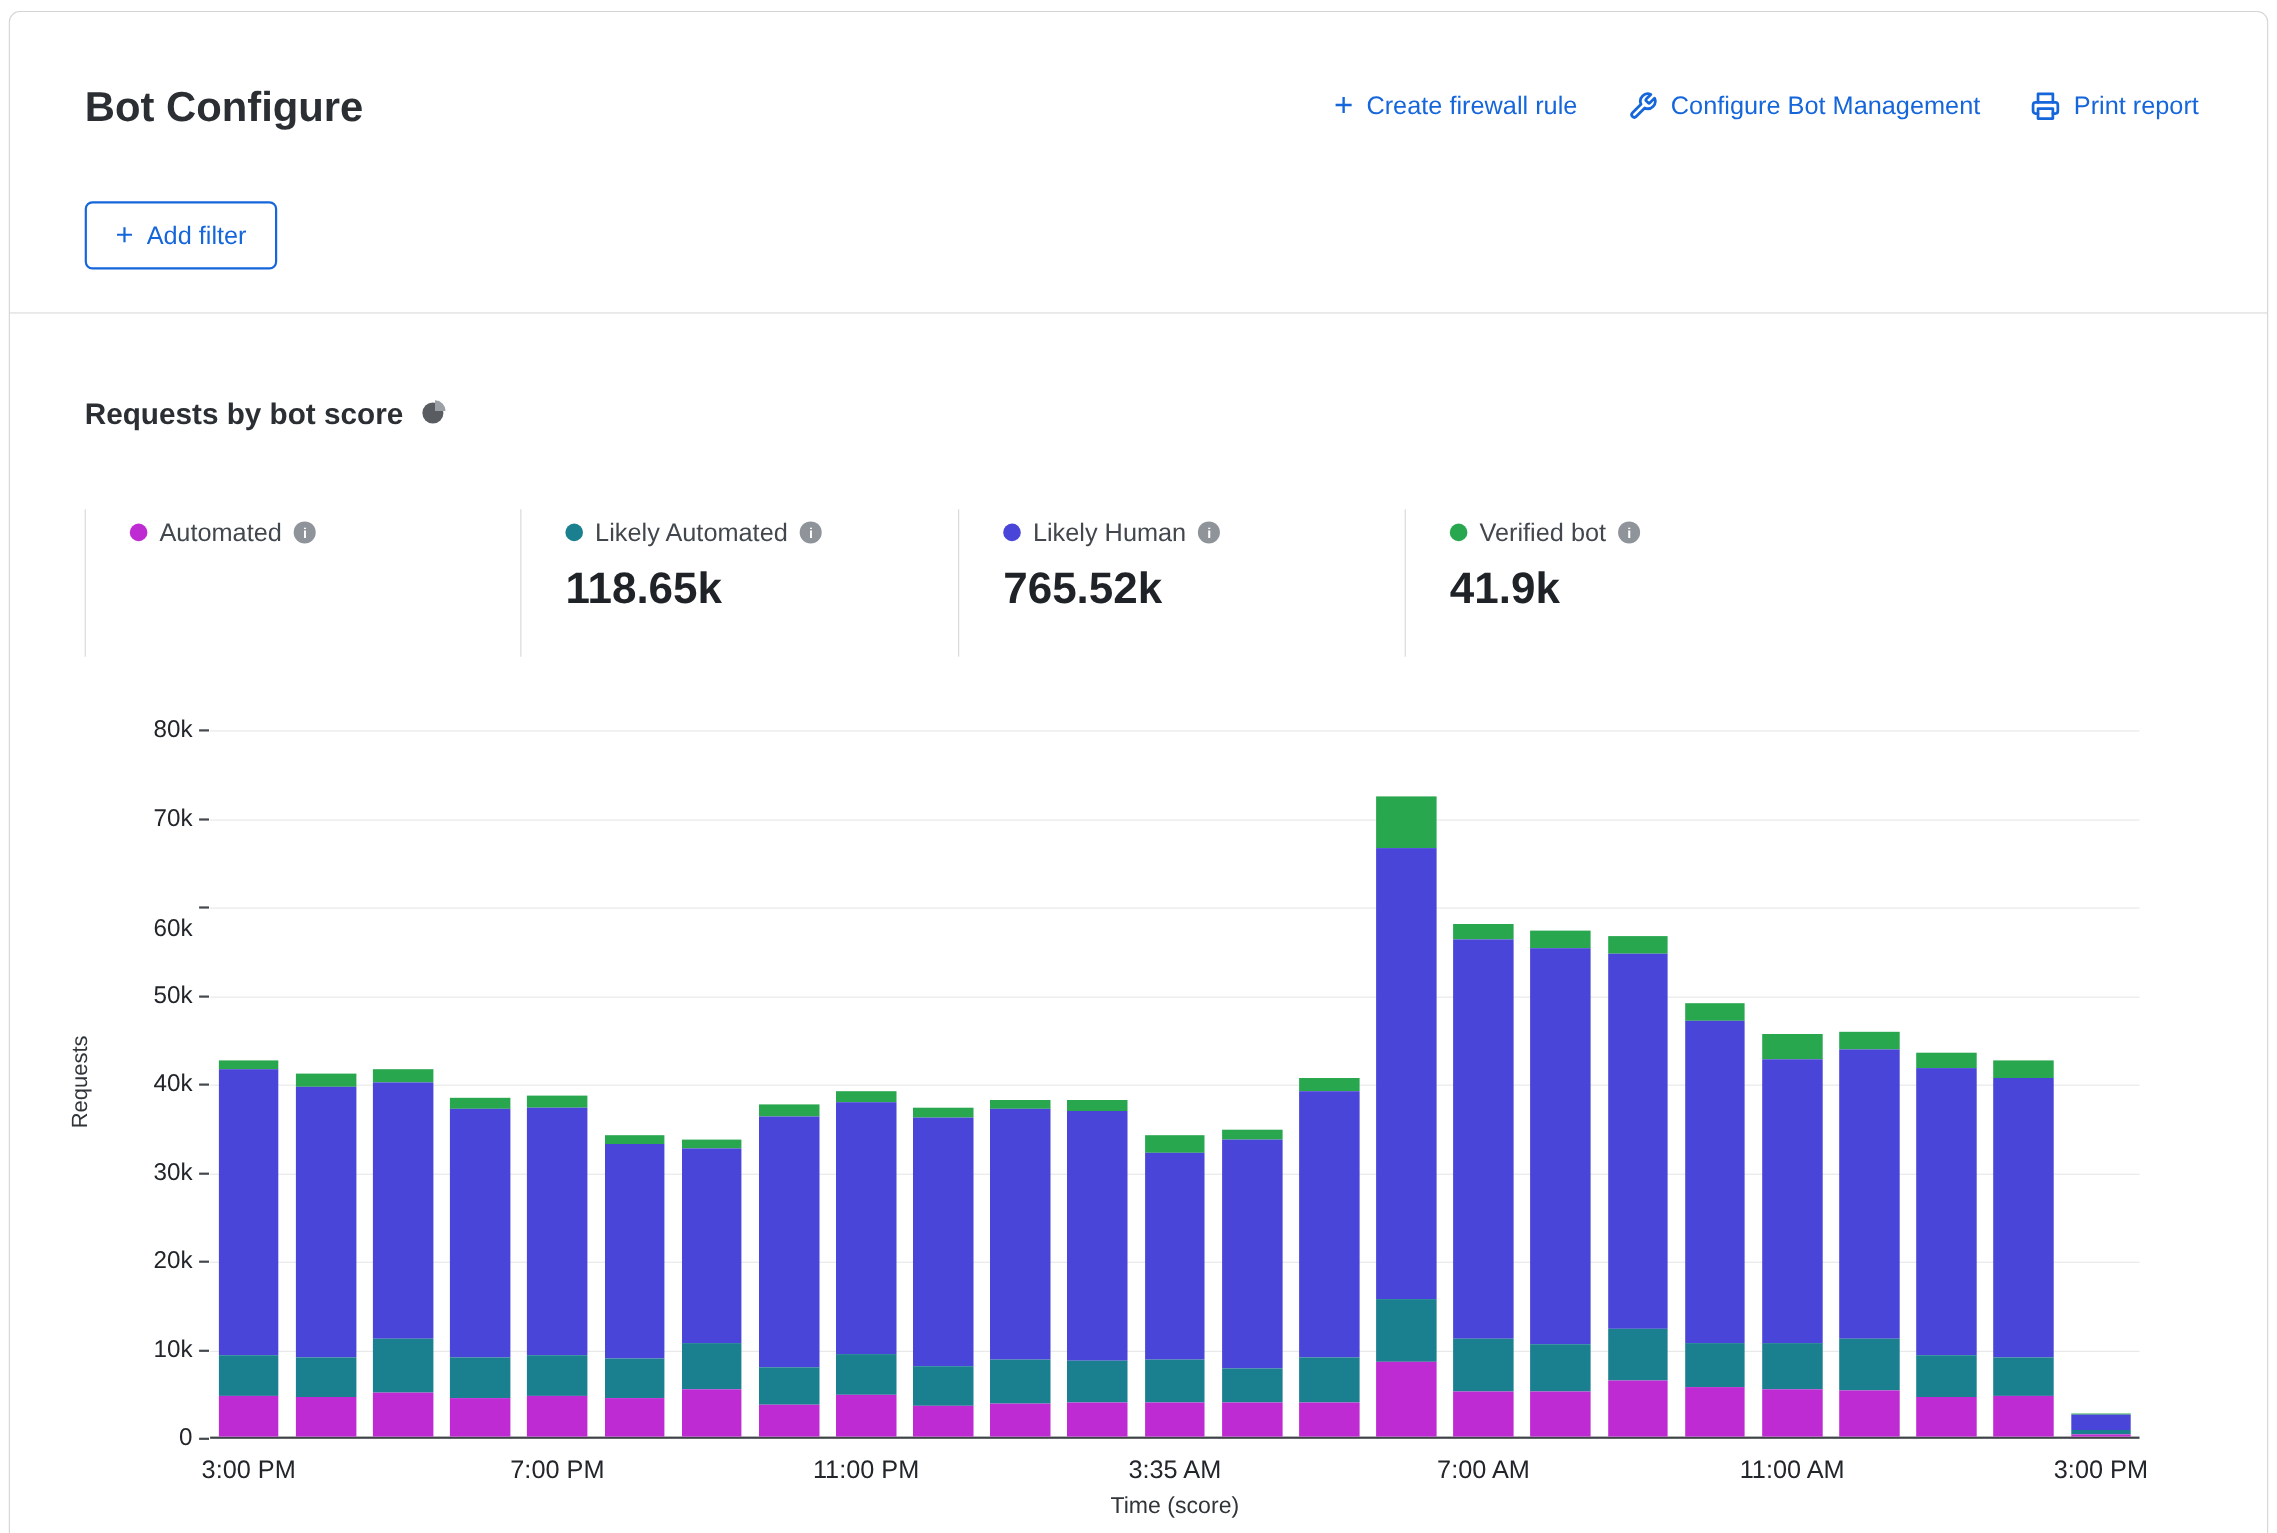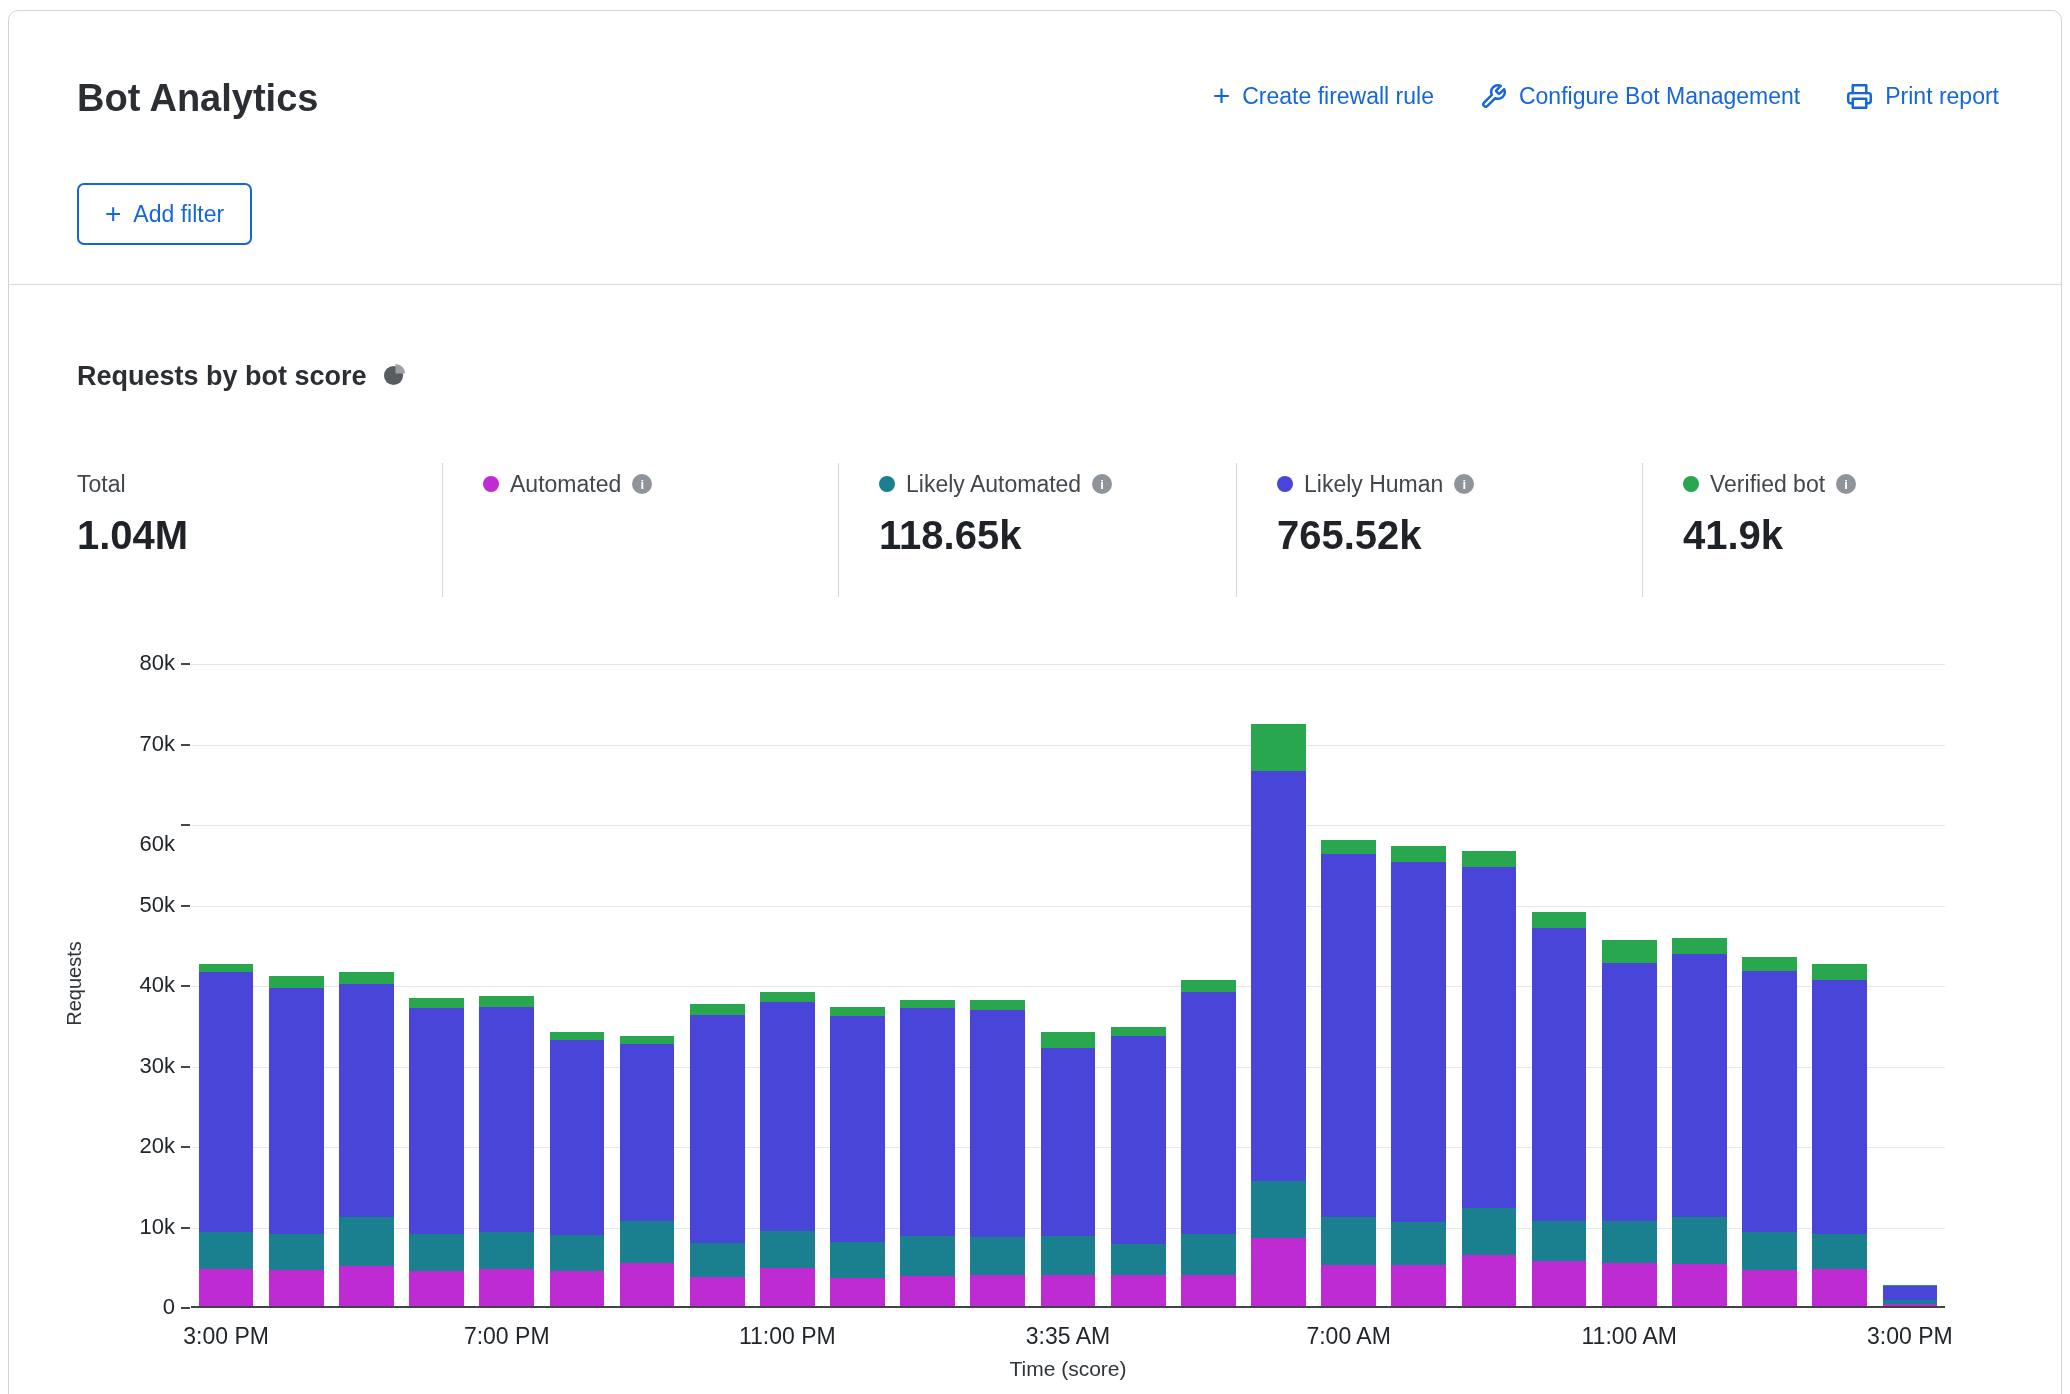--- a/index.html
+++ b/index.html
@@ -108,21 +108,21 @@
   .x-axis-title {
     position:absolute; left:1059px; top:1346px; transform:translateX(-50%);
     font-size:21px; color:#30353a;
   }
 </style>
 </head>
 <body>
 
 <div id="card">
 
-  <h1 class="page-title">Bot Analytics</h1>
+  <h1 class="page-title">Bot Configure</h1>
 
   <div class="actions">
     <a class="action">
       <span class="plus-glyph">+</span>
       <span>Create firewall rule</span>
     </a>
     <a class="action">
       <span>
         <svg width="27" height="27" viewBox="0 0 24 24" fill="none" stroke="#1566db" stroke-width="2.2" stroke-linecap="round" stroke-linejoin="round">
             <path d="M14.7 6.3a1 1 0 0 0 0 1.4l1.6 1.6a1 1 0 0 0 1.4 0l3.77-3.77a6 6 0 0 1-7.94 7.94l-6.91 6.91a2.12 2.12 0 0 1-3-3l6.91-6.91a6 6 0 0 1 7.94-7.94l-3.76 3.76z"></path>
@@ -154,26 +154,20 @@
     <h2 class="section-title">Requests by bot score</h2>
     <span>
       <svg width="23" height="23" viewBox="0 0 24 24">
           <circle cx="11" cy="13" r="10" fill="#595d61"></circle>
           <path d="M13 11 L13 1 A10 10 0 0 1 23 11 Z" fill="#9aa0a5"></path>
         </svg>
     </span>
   </div>
 
   <div class="stats">
-    <div class="stat" style="width:365px">
-      <div class="stat-label-row">
-        <span class="stat-label">Total</span>
-      </div>
-      <div class="stat-value">1.04M</div>
-    </div>
     <div class="stat bordered" style="width:396px">
       <div class="stat-label-row">
         <span class="dot" style="background: rgb(190, 43, 210);"></span>
         <span class="stat-label">Automated</span>
         <span class="info-icon">i</span>
       </div>
     </div>
     <div class="stat bordered" style="width:398px">
       <div class="stat-label-row">
         <span class="dot" style="background: rgb(26, 127, 143);"></span>

